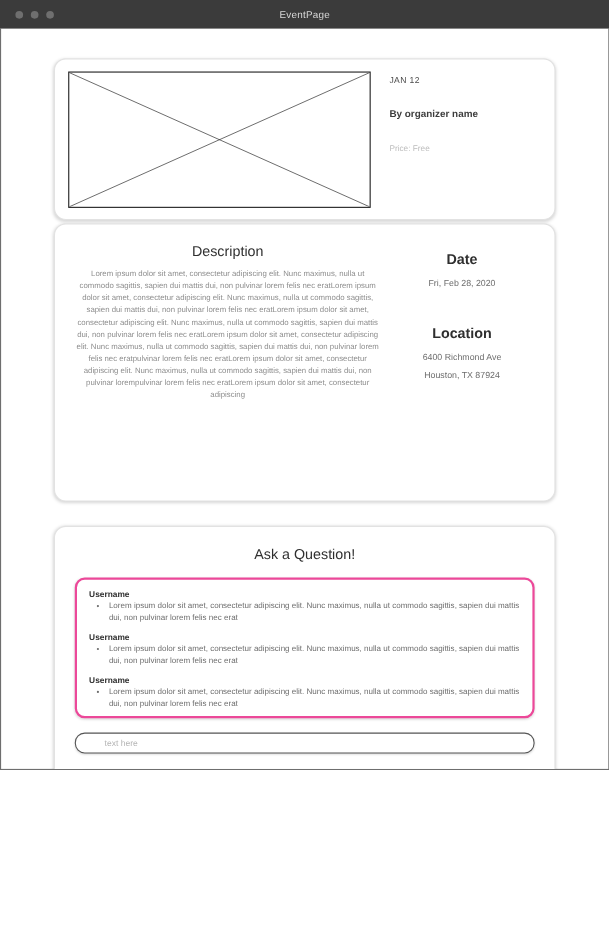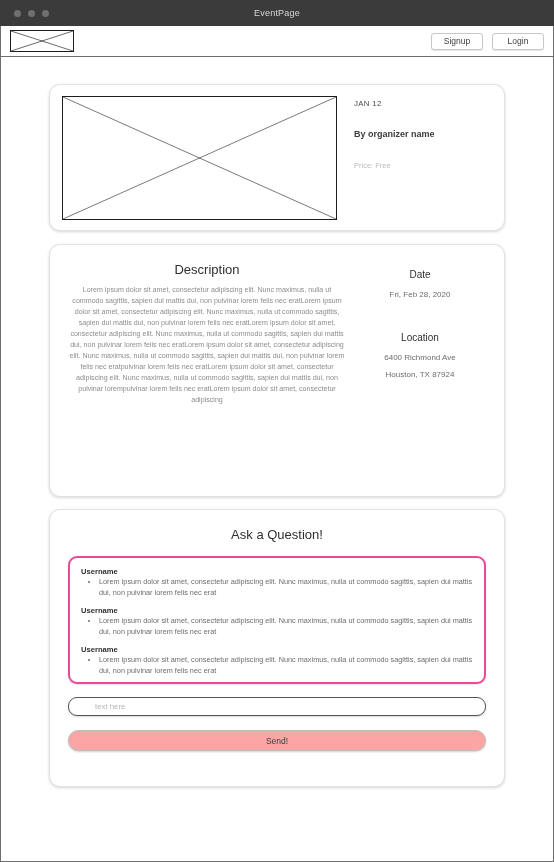--- a/index.html
+++ b/index.html
@@ -3,21 +3,21 @@
 <meta charset="utf-8">
 <style>
   html,body{margin:0;padding:0;}
   body{
     width:554px;height:862px;
     background:#ffffff;
     font-family:"Liberation Sans", sans-serif;
     overflow:hidden;
   }
   .window{
-    width:554px;height:862px;
+    width:554px;height:700px;
     display:flex;flex-direction:column;
     background:#ffffff;
     box-sizing:border-box;
   }
   
   .titlebar{
     height:26px;
     background:#3b3b3b;
     display:flex;align-items:center;
     position:relative;
@@ -106,37 +106,37 @@
     flex:1 1 auto;
     padding-left:17px;
     display:flex;flex-direction:column;
     padding-top:3px;
   }
   .ev-date{font-size:7.8px;color:#4a4a4a;letter-spacing:.35px;}
   .ev-title{font-size:17px;color:#2f2f2f;margin-top:20px;font-weight:400;}
   .ev-org{font-size:9px;color:#3d3d3d;margin-top:21px;font-weight:bold;}
   .ev-price{font-size:7.5px;color:#bdbdbd;margin-top:22px;}
   
-  #detail{top:187px;height:253px;display:flex;padding:13px 14px 10px 14px;}
+  #detail{top:177px;height:253px;display:flex;padding:13px 14px 10px 14px;}
   .desc-col{width:286px;flex:0 0 auto;}
   .desc-title{
     font-size:13px;color:#2f2f2f;text-align:center;
     margin:4px 0 8px 0;font-weight:400;
   }
   .desc-body{
     font-size:7.1px;line-height:1.55;
     color:#8d8d8d;text-align:center;
     padding:0 5px;
   }
   .side-col{
     flex:1 1 auto;
     text-align:center;
     padding-top:11px;
   }
-  .side-h{font-size:10px;color:#2f2f2f;font-weight:400;}
+  .side-h{font-size:13px;color:#2f2f2f;font-weight:700;}
   .side-v{font-size:8px;color:#6d6d6d;margin-top:9px;line-height:1.6;}
   .side-gap{height:30px;}
   
   #qa{top:452px;height:278px;padding:14px 18px 16px 18px;}
   .qa-title{
     font-size:13px;color:#2f2f2f;text-align:center;
     font-weight:400;margin:3px 0 14px 0;
   }
   .qa-box{
     border:2px solid #ec4899;
@@ -198,32 +198,20 @@
     <div class="dots">
       <span class="dot"></span>
       <span class="dot"></span>
       <span class="dot"></span>
     </div>
     <div class="win-title">EventPage</div>
   </div>
 
   <div class="page">
 
-    <div class="navbar">
-      <div class="logo-box">
-        <svg viewBox="0 0 64 22" preserveAspectRatio="none">
-          <line x1="0" y1="0" x2="64" y2="22" stroke="#1d1d1d" stroke-width="0.7"></line>
-          <line x1="0" y1="22" x2="64" y2="0" stroke="#1d1d1d" stroke-width="0.7"></line>
-        </svg>
-      </div>
-      <div class="nav-actions">
-        <div class="nav-btn">Signup</div>
-        <div class="nav-btn">Login</div>
-      </div>
-    </div>
 
     <div class="content">
 
       <div class="card" id="hero">
         <div class="hero-img">
           <svg viewBox="0 0 275 124" preserveAspectRatio="none">
             <line x1="0" y1="0" x2="275" y2="124" stroke="#1d1d1d" stroke-width="0.6"></line>
             <line x1="0" y1="124" x2="275" y2="0" stroke="#1d1d1d" stroke-width="0.6"></line>
           </svg>
         </div>

